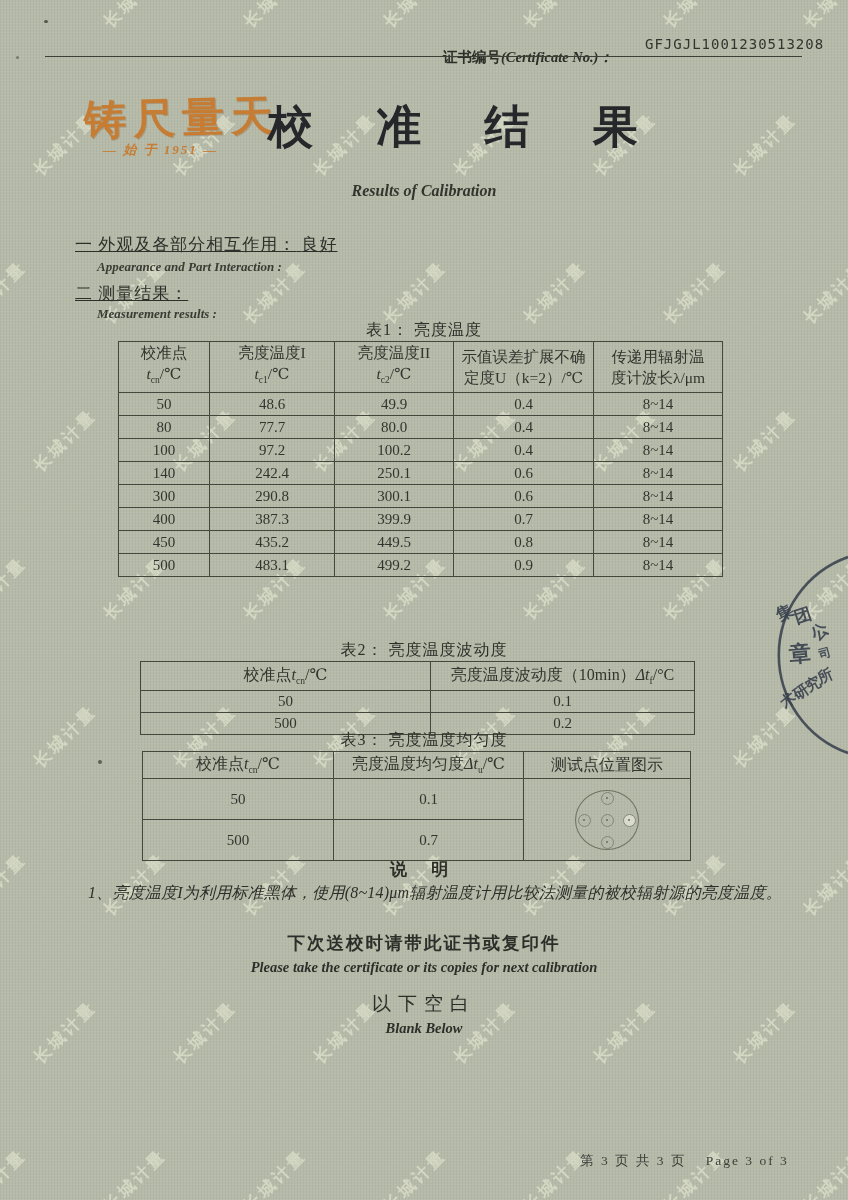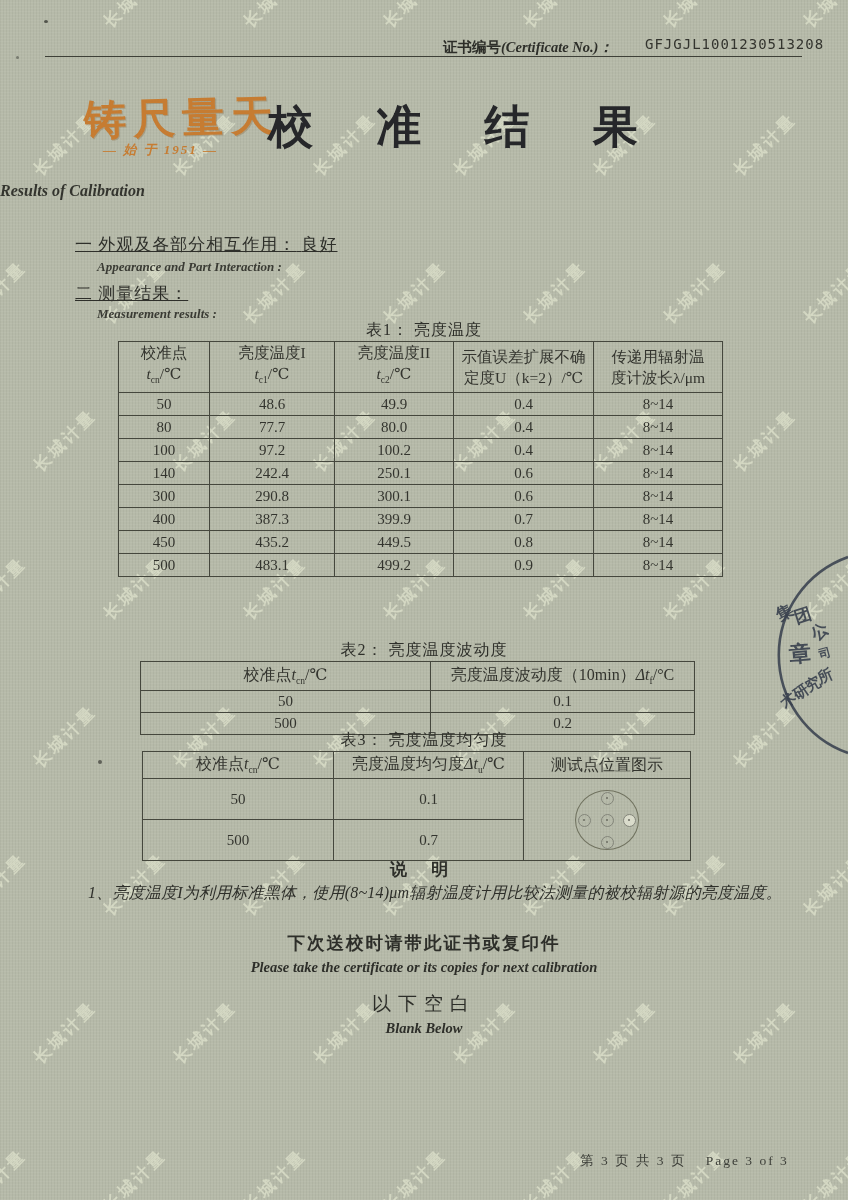--- a/index.html
+++ b/index.html
@@ -111,31 +111,31 @@
       <span class="wm" style="left: 375px; top: 1169px;">长城计量</span>
       <span class="wm" style="left: 515px; top: 1169px;">长城计量</span>
       <span class="wm" style="left: 655px; top: 1169px;">长城计量</span>
       <span class="wm" style="left: 795px; top: 1169px;">长城计量</span>
     </div>
 
   <div class="speck" style="left:44px;top:20px;width:4px;height:3px;opacity:.8;"></div>
   <div class="speck" style="left:16px;top:56px;width:3px;height:3px;opacity:.5;"></div>
   <div class="speck" style="left:98px;top:760px;width:4px;height:4px;opacity:.7;"></div>
 
-  <div class="abs cert-label" style="left:443px;top:38px;">
+  <div class="abs cert-label" style="left:443px;top:48px;">
     <span>证书编号</span><span class="en">(Certificate No.)：</span>
   </div>
   <div class="abs cert-no" style="left:645px;top:36px;">GFJGJL1001230513208</div>
   <div class="abs head-rule" style="left:45px;top:56px;width:757px;"></div>
 
   <div class="abs logo" style="left:84px;top:90px;">铸尺量天</div>
   <div class="abs logo-since" style="left:103px;top:141px;">— 始 于 1951 —</div>
 
   <div class="abs main-title" style="left:268px;top:97px;">校 准 结 果</div>
-  <div class="abs sub-title" style="left:0;top:182px;width:848px;">Results of Calibration</div>
+  <div class="abs sub-title" style="left:0;top:182px;width:848px;text-align:center;">Results of Calibration</div>
 
   <div class="abs sec-zh" style="left:75px;top:233px;">
     <span>一 外观及各部分相互作用：</span>
     <span>良好</span>
   </div>
   <div class="abs sec-en" style="left:97px;top:259px;">Appearance and Part Interaction :</div>
 
   <div class="abs sec-zh" style="left:75px;top:282px;">
     <span>二 测量结果：</span>
   </div>

